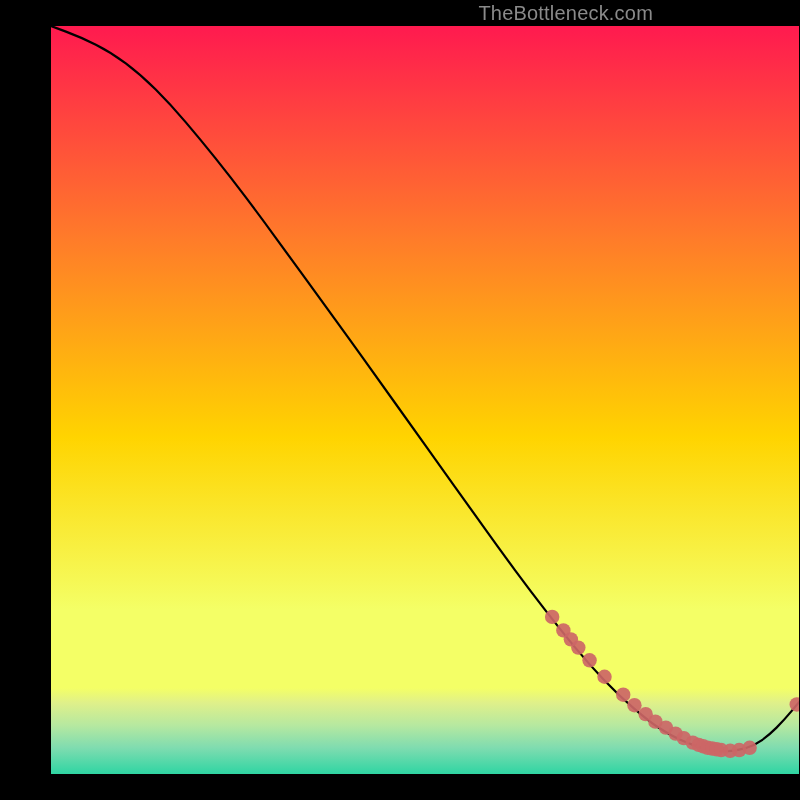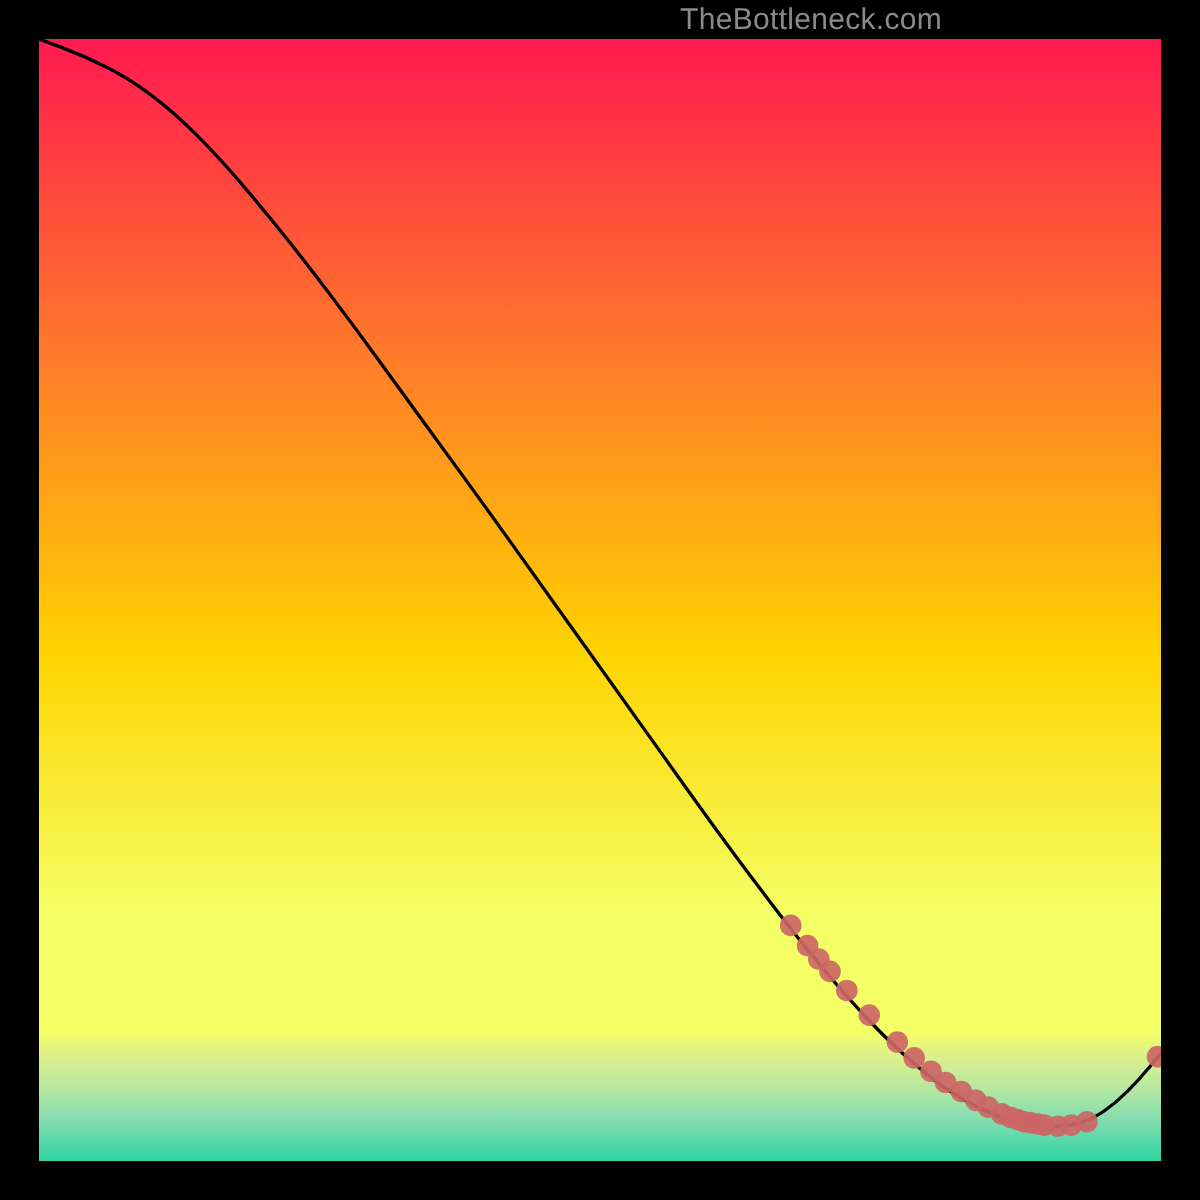--- a/index.html
+++ b/index.html
@@ -7,20 +7,21 @@
     padding: 0;
     width: 800px;
     height: 800px;
     background: #000;
     overflow: hidden;
   }
   .wrap {
     position: relative;
     width: 652px;
     height: 800px;
+    margin-left: 25px;
   }
   .plot {
     position: absolute;
     left: 24px;
     top: 24px;
     width: 752px;
     height: 752px;
     border: 2px solid #000;
     box-sizing: border-box;
   }

